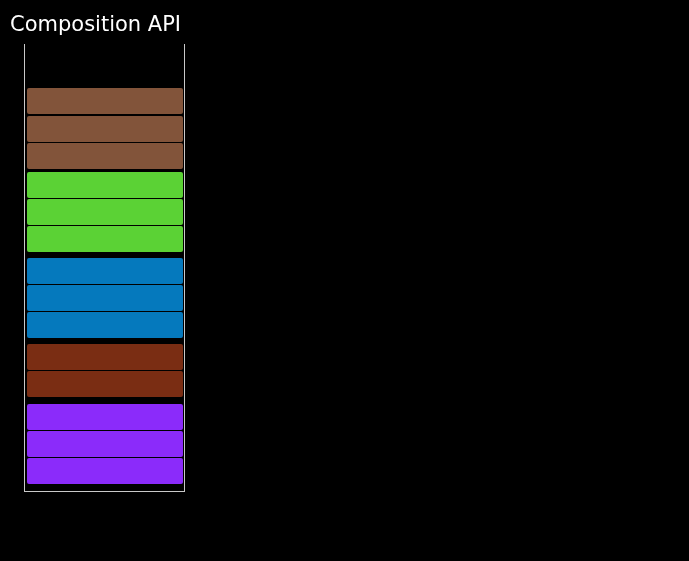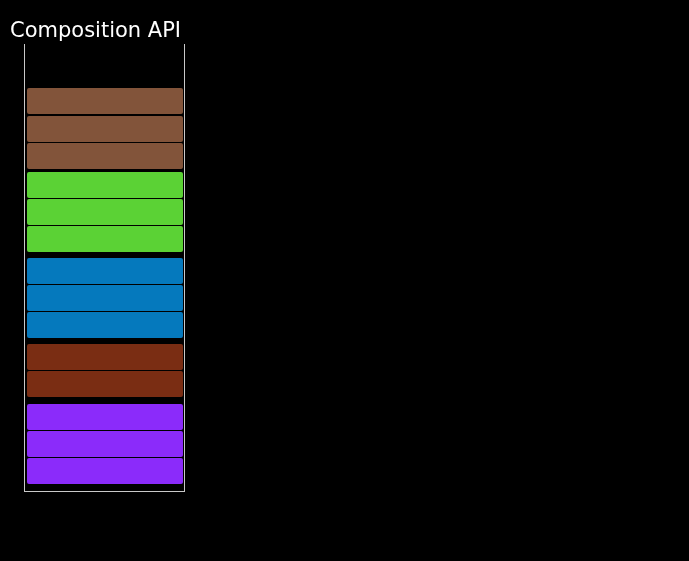--- a/index.html
+++ b/index.html
@@ -13,21 +13,21 @@
     height: 561px;
     position: relative;
     overflow: hidden;
     font-family: "DejaVu Sans", sans-serif;
     background: #000000;
   }
 
   #page-title {
     position: absolute;
     left: 10px;
-    top: 18px;
+    top: 12px;
     font-family: "DejaVu Sans", sans-serif;
     font-size: 21px;
     line-height: 24px;
     color: #ffffff;
     white-space: nowrap;
     letter-spacing: 0px;
   }
 
   #bar-container {
     position: absolute;

